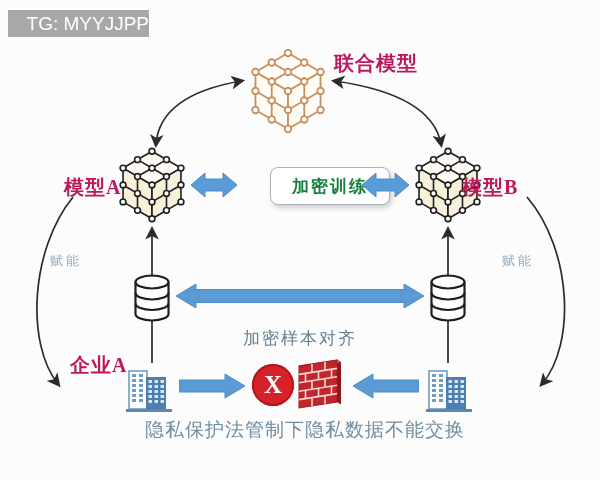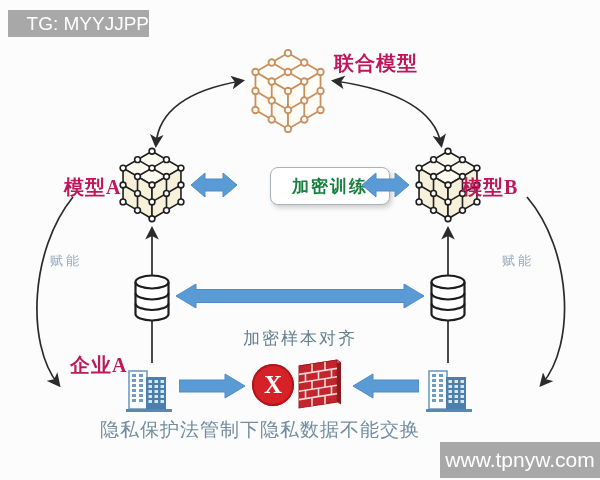--- a/index.html
+++ b/index.html
@@ -10,21 +10,21 @@
           font-family:"Liberation Sans","DejaVu Sans",sans-serif;}
   .banner.tg{left:8px;top:10px;width:141px;height:27px;line-height:27px;
              padding-left:16px;font-size:19px;box-sizing:border-box;text-align:right;}
   .banner.site{right:0;bottom:2px;width:160px;height:36px;line-height:36px;
                text-align:center;font-size:21px;}
   .node-label{position:absolute;color:#be185d;font-size:20px;font-weight:600;
               letter-spacing:1px;white-space:nowrap;}
   .soft-label{position:absolute;white-space:nowrap;font-weight:500;}
   .lbl-align{color:#64808f;font-size:17px;letter-spacing:2px;left:230px;top:319px;width:140px;text-align:center;margin-top:8px;}
   .lbl-empower{color:#97abbe;font-size:13px;letter-spacing:3px;top:252px;}
-  .caption{position:absolute;left:100px;top:417px;width:410px;
+  .caption{position:absolute;left:100px;top:417px;width:410px;text-align:center;
            color:#718da0;font-size:19px;letter-spacing:1px;font-weight:500;}
   .train-box{position:absolute;left:239px;top:167px;width:118px;height:36px;
              background:#fff;border:1.5px solid #aab3ba;border-radius:8px;
              box-shadow:2px 3px 5px rgba(0,0,0,.18);
              display:flex;align-items:center;justify-content:center;
              color:#15803d;font-size:17px;letter-spacing:2px;font-weight:600;margin-left:31px;}
   .xcircle{position:absolute;left:252px;top:364px;width:42px;height:42px;border-radius:50%;
            background:#d62128;box-shadow:inset 0 0 0 2px #b3151b;
            display:flex;align-items:center;justify-content:center;
            color:#fff;font-size:25px;font-weight:700;}
@@ -88,21 +88,20 @@
       <path d="M 241 81 Q 160 95 156 144" marker-start="url(#ah)" marker-end="url(#ah)"></path>
       <path d="M 335 81 Q 432 95 441 144" marker-start="url(#ah)" marker-end="url(#ah)"></path>
       <line x1="152" y1="363" x2="152" y2="230" marker-end="url(#ah)"></line>
       <line x1="448" y1="363" x2="448" y2="230" marker-end="url(#ah)"></line>
       <path d="M 73 197 C 30 250, 26 344, 58 384" marker-end="url(#ah)"></path>
       <path d="M 527 197 C 572 250, 576 344, 542 384" marker-end="url(#ah)"></path>
     </g>
   </svg>
 
   <div class="banner tg">TG: MYYJJPP</div>
-  <div class="banner site">www.tpnyw.com</div>
 
   <svg class="abs cube orange" style="left:246px;top:44px" width="84" height="94">
       <use href="#cube"></use>
     </svg>
   <div class="node-label" style="left:334px;top:50px">联合模型</div>
 
   <svg class="abs cube" style="left:115px;top:143px" width="74" height="84">
       <use href="#cube"></use>
     </svg>
   <div class="node-label" style="left:64px;top:174px;width:48px;">模型A</div>

